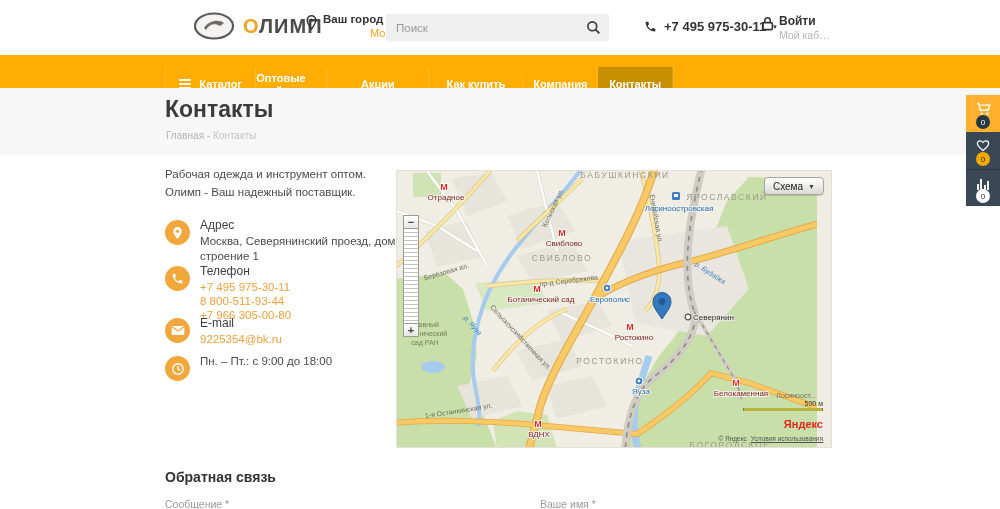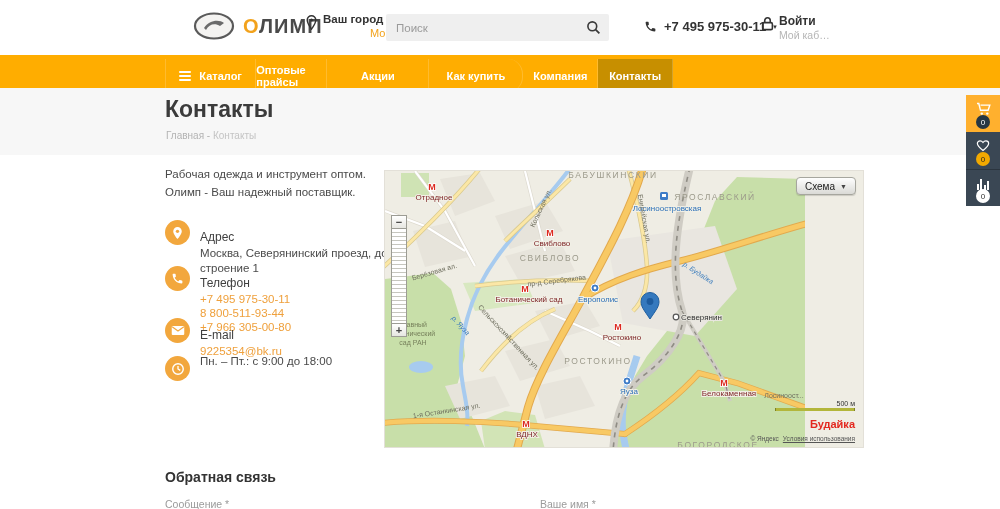--- a/index.html
+++ b/index.html
@@ -23,21 +23,21 @@
   #search .mag { position:absolute; right:8px; top:6px; cursor:pointer; }
   #phoneblock { position:absolute; left:618px; top:19px; display:flex; align-items:center; gap:7px; cursor:pointer; }
   #phoneblock .num { font-size:13px; font-weight:bold; color:#333; }
   #phoneblock .caret { font-size:7px; color:#333; }
   #login { position:absolute; left:733px; top:14px; display:flex; gap:3px; cursor:pointer; }
   #login .t { font-size:12px; font-weight:bold; color:#333; }
   #login .s { font-size:10.5px; color:#b5b5b5; max-width:55px; white-space:nowrap; overflow:hidden; text-overflow:ellipsis; margin-top:1px; }
 
   
   #nav { position:absolute; left:0; top:55px; width:1000px; height:33px; background:#FFAD00; }
-  #nav-inner { position:absolute; left:165px; top:4px; width:508px; height:33px; display:flex; }
+  #nav-inner { position:absolute; left:165px; top:12px; width:508px; height:33px; display:flex; }
   .nav-item { display:flex; align-items:center; justify-content:center; gap:8px;
     color:#fff; font-size:11px; font-weight:bold; cursor:pointer;
     border-right:1px solid rgba(255,255,255,.18); }
   .nav-item:first-child { border-left:1px solid rgba(255,255,255,.18); }
   .nav-item.active { background:#C78F00; }
   .nav-item:nth-child(1){flex:1.21;} .nav-item:nth-child(2){flex:0.95;}
   .nav-item:nth-child(3){flex:1.37;} .nav-item:nth-child(4){flex:1.26;border-radius:15px;}
   .nav-item:nth-child(5){flex:1.0;}  .nav-item:nth-child(6){flex:1.0;}
   .burger { display:inline-flex; flex-direction:column; gap:2px; }
   .burger i { display:block; width:12px; height:2px; background:#fff; border-radius:1px; }
@@ -47,26 +47,26 @@
   #page-title { position:absolute; left:165px; top:96px; font-size:23px; font-weight:bold; color:#3b3b3b; }
   #crumbs { position:absolute; left:166px; top:130px; font-size:10px; color:#b3b3b3; }
   #crumbs .cur { color:#c4c4c4; }
 
   
   #intro { position:absolute; left:165px; top:166px; width:208px; font-size:11.5px; color:#4a4a4a; line-height:1.55; }
   .c-row { position:absolute; left:165px; }
   .c-ico { position:absolute; left:0; top:2px; width:25px; height:25px; border-radius:50%;
     background:#F2A73D; display:flex; align-items:center; justify-content:center; }
   .c-body { margin-left:35px; width:210px; }
-  .c-title { font-size:12px; color:#3f3f3f; margin-bottom:2px;margin-top:12px; }
+  .c-title { font-size:12px; color:#3f3f3f; margin-bottom:2px; }
   .c-text { font-size:11.5px; color:#4a4a4a; line-height:1.3; }
   .c-link { font-size:11.5px; color:#EFA03C; line-height:1.22; text-decoration:none; display:block; cursor:pointer; }
 
   
-  #map { position:absolute; left:384px; top:170px; width:480px; height:278px; background:#EFEDE4; overflow:hidden; border:1px solid #e3e0d8; }
+  #map { position:absolute; left:396px; top:170px; width:436px; height:278px; background:#EFEDE4; overflow:hidden; border:1px solid #e3e0d8; }
   #map svg.terrain { position:absolute; left:0; top:0; }
   .lbl-district { font-size:8.5px; letter-spacing:1.6px; fill:#9C9A8B; text-anchor:middle; }
   .lbl-street { font-size:7px; fill:#6E6E5E; text-anchor:middle; }
   .lbl-water { font-size:7px; font-style:italic; fill:#3F7FBE; text-anchor:middle; }
   .lbl-area { font-size:7px; fill:#77815C; text-anchor:middle; }
   .lbl-metro { font-size:8px; fill:#7F2629; text-anchor:middle; paint-order:stroke; stroke:#f2f0e6; stroke-width:2px; }
   .lbl-rail { font-size:8px; fill:#2B6FB8; text-anchor:middle; paint-order:stroke; stroke:#f2f0e6; stroke-width:2px; }
   .lbl-stn { font-size:8px; fill:#333; text-anchor:start; paint-order:stroke; stroke:#e8e6df; stroke-width:2px; }
   .m-glyph { font-size:9px; font-weight:bold; fill:#DC2A20; text-anchor:middle; paint-order:stroke; stroke:#fff; stroke-width:1.6px; }
   #map-type { position:absolute; top:6px; right:7px; height:18px; padding:0 8px; font-size:10px; color:#222;
@@ -377,21 +377,21 @@
     </div>
     <div id="map-zoom">
       <div class="zbtn">−</div>
       <div id="zruler"></div>
       <div class="zbtn">+</div>
     </div>
     <div id="map-scale">
       <div class="txt">500 м</div>
       <div class="bar"></div>
     </div>
-    <div id="map-logo">Будайка</div>
+    <div id="map-logo">Яндекс</div>
     <div id="map-copy">
       <span>© Яндекс</span><span class="terms">Условия использования</span>
     </div>
   </div>
 
   <div id="fb-title">Обратная связь</div>
   <div class="fb-label" id="fb-msg">Сообщение *</div>
   <div class="fb-label" id="fb-name">Ваше имя *</div>
 
   <div id="floatbar">

